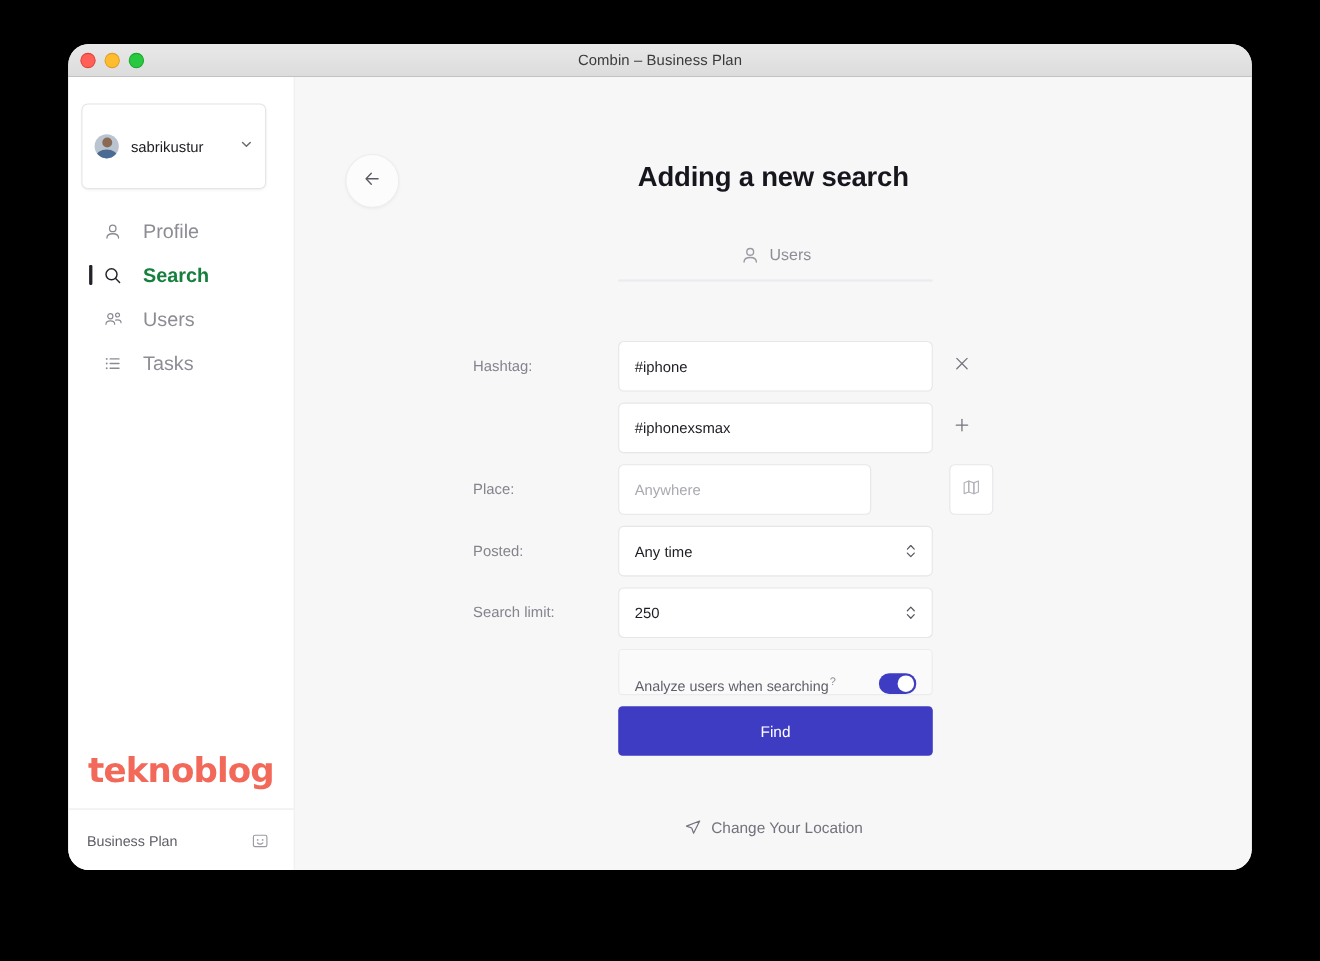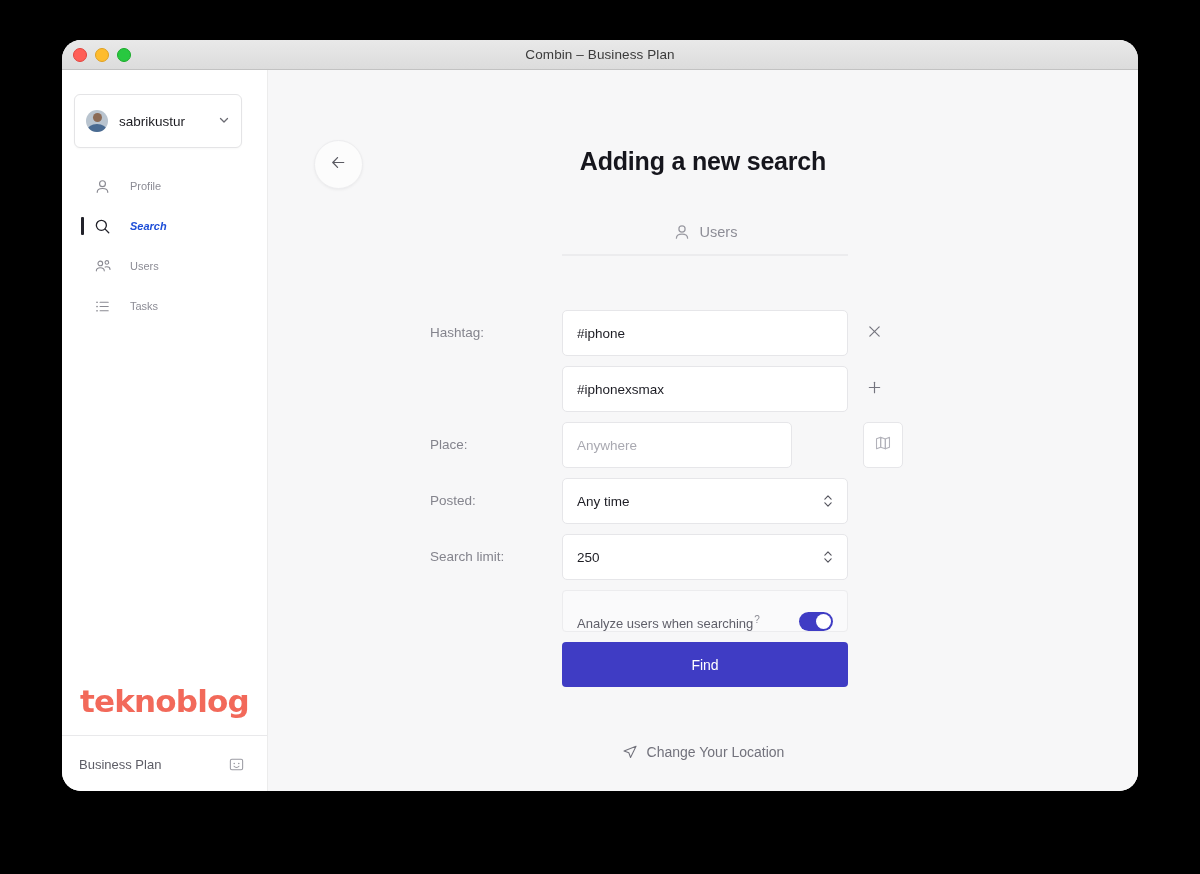--- a/index.html
+++ b/index.html
@@ -77,21 +77,21 @@
     flex-direction: column;
   }
 
   .account-box {
     margin: 24px 25px 0 12px;
     height: 44px;
     border: 1px solid #e4e4e6;
     border-radius: 6px;
     display: flex;
     align-items: center;
-    padding: 4px 11px;
+    padding: 16px 11px;
     background: #fff;
     box-shadow: 0 1px 2px rgba(0,0,0,0.03);
   }
   .avatar {
     width: 22px; height: 22px;
     border-radius: 50%;
     overflow: hidden;
     flex: 0 0 auto;
     background: #b9c4cf;
     position: relative;
@@ -132,26 +132,26 @@
     box-sizing: border-box;
   }
   .nav-item .nav-ico {
     width: 19px; height: 19px;
     display: flex; align-items: center; justify-content: center;
     color: #8a8a92;
     flex: 0 0 auto;
   }
   .nav-item .nav-label {
     margin-left: 18px;
-    font-size: 11px;
+    font-size: 18px;
     color: #8c8c95;
     white-space: nowrap;
   }
   .nav-item.active .nav-ico { color: #22222a; }
-  .nav-item.active .nav-label { color: #1d4ed8; font-weight: 600; font-style: italic; }
+  .nav-item.active .nav-label { color: #15803d; font-weight: 600; }
   .nav-item.active .indicator {
     position: absolute;
     left: 19px; top: 11px;
     width: 2.5px; height: 18px;
     background: #22222a;
     border-radius: 1px;
   }
 
   .sidebar-spacer { flex: 1 1 auto; }
 

